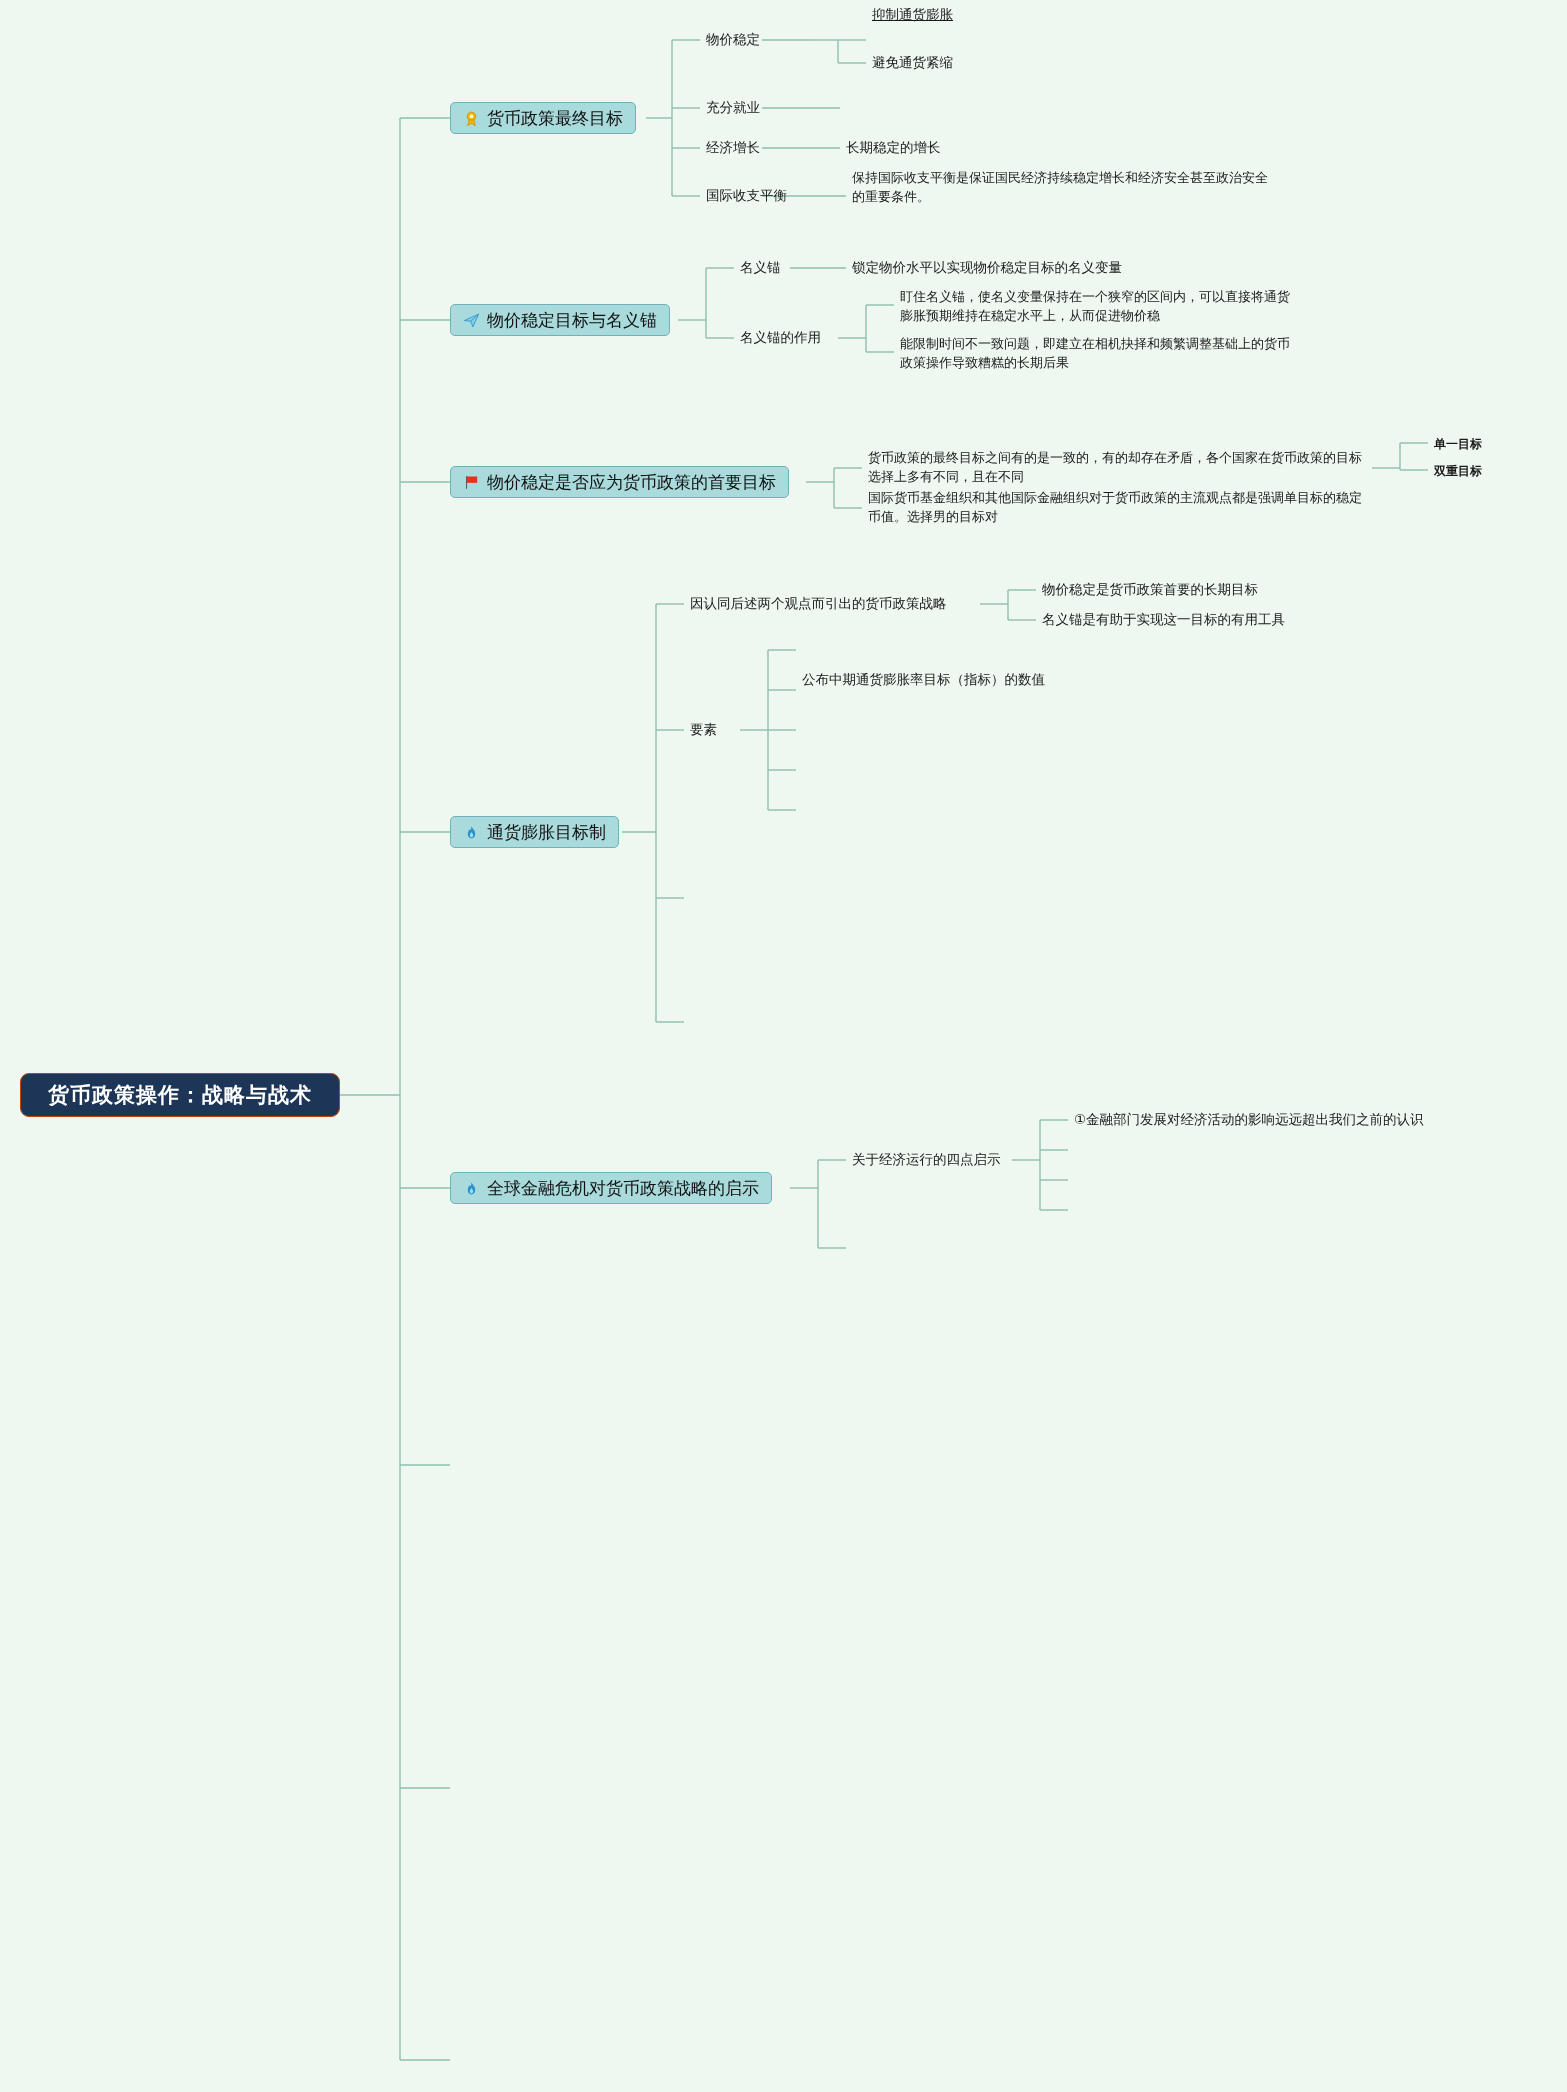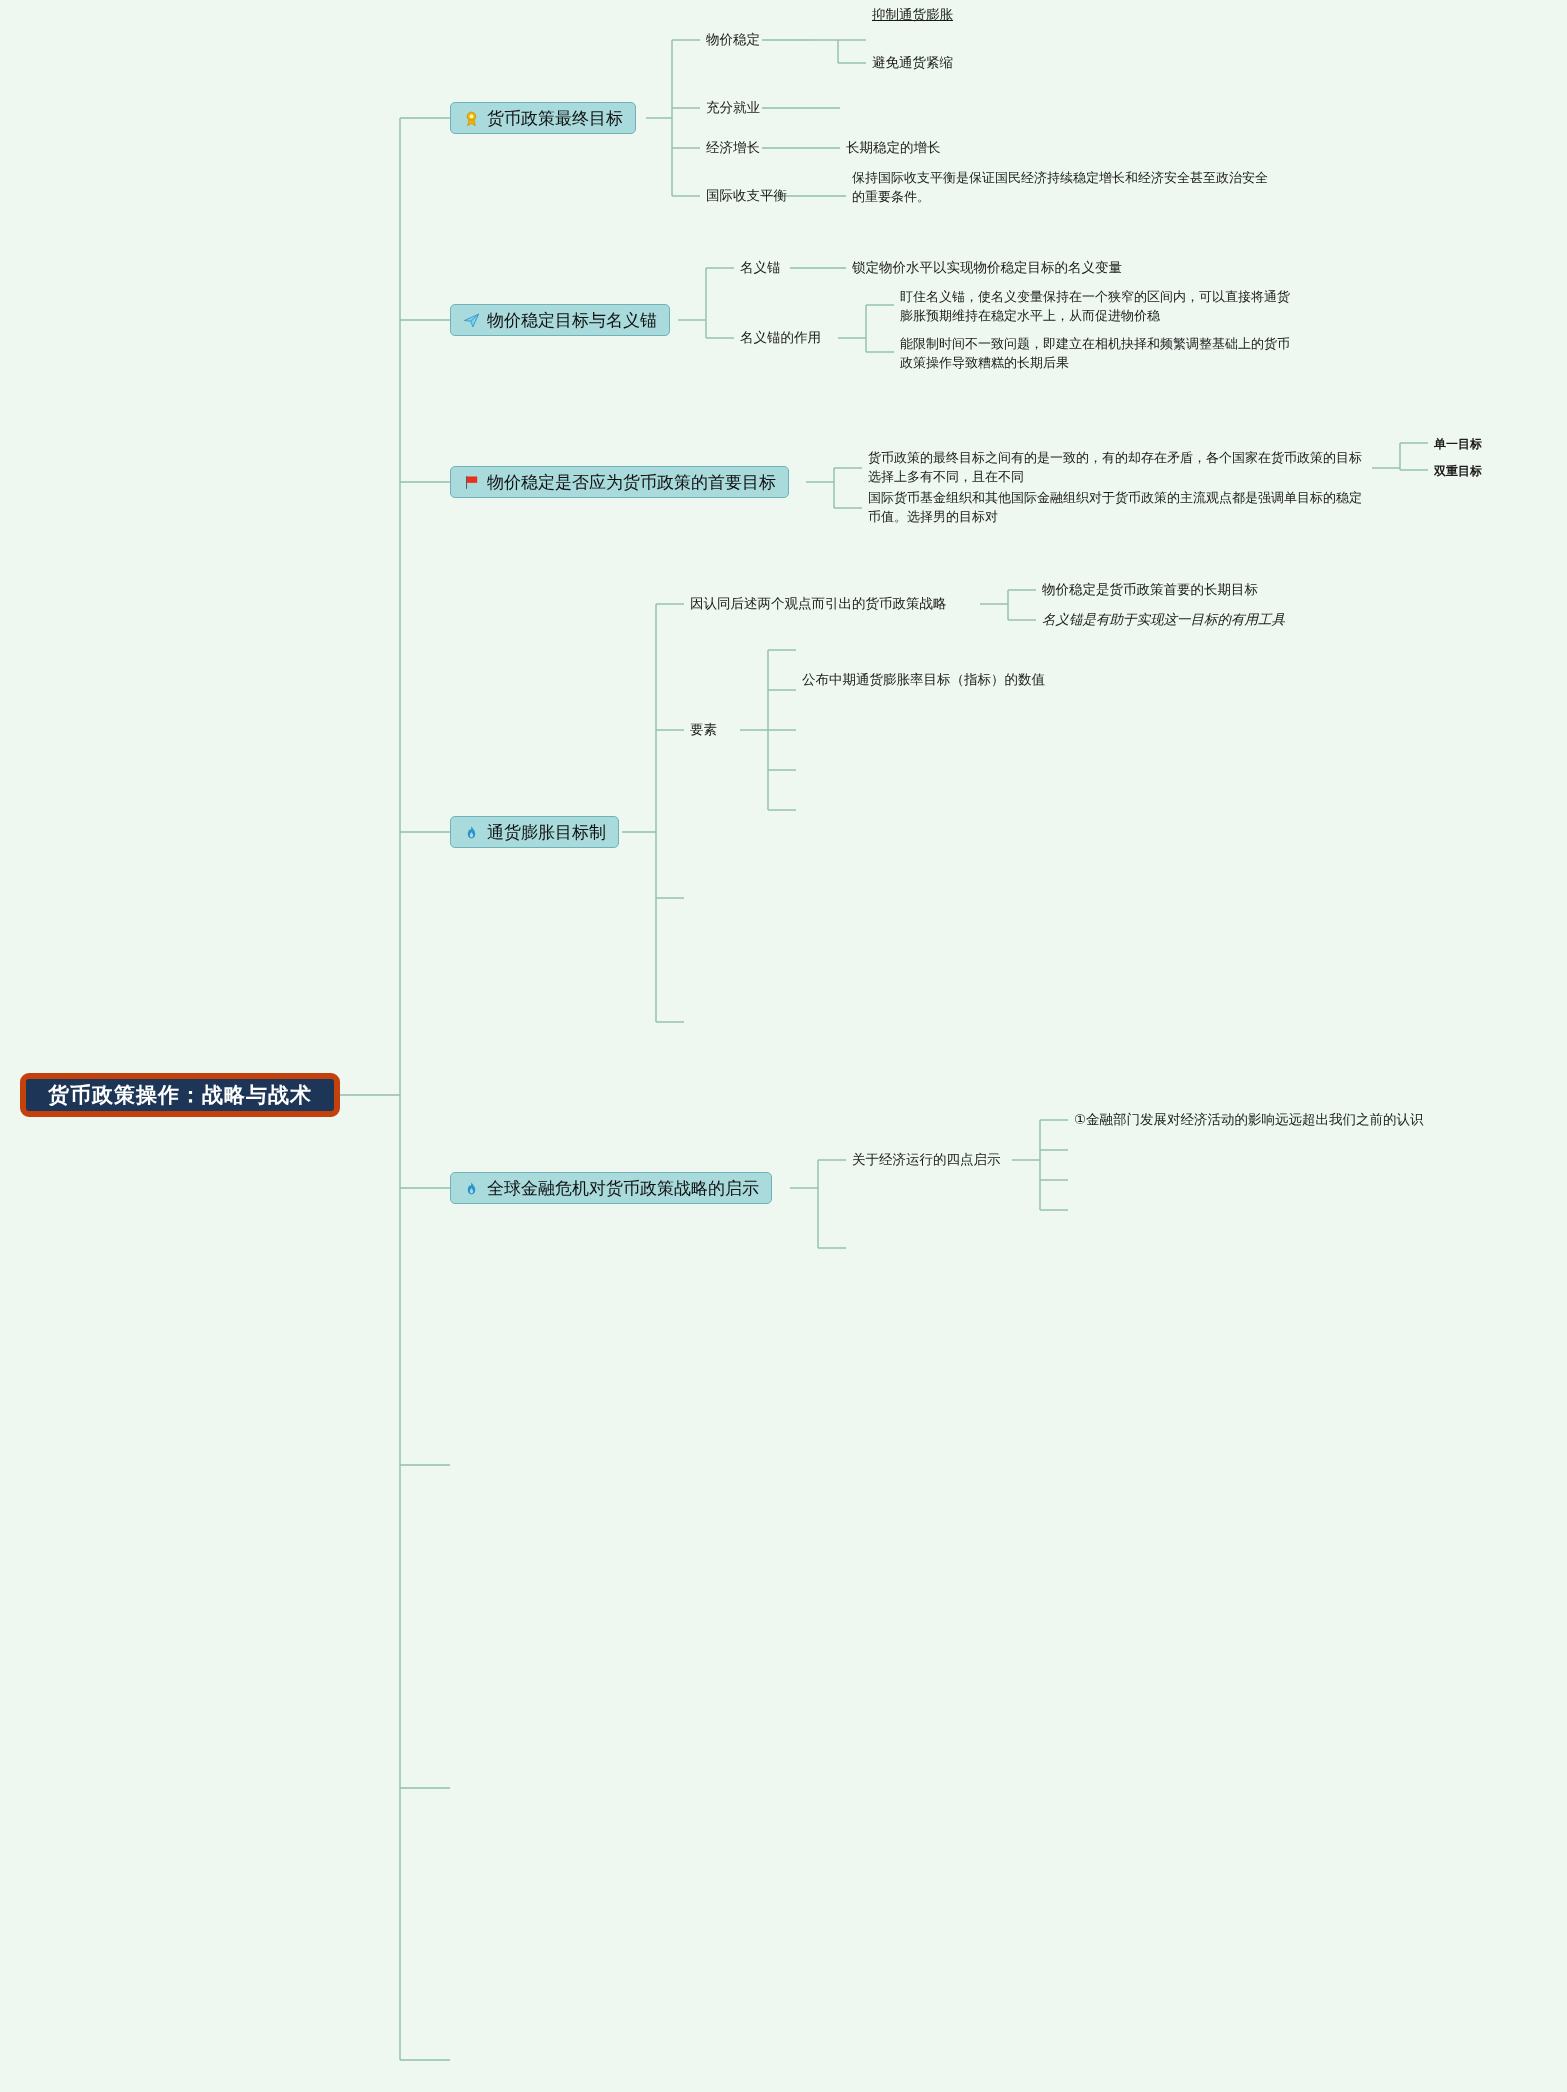--- a/index.html
+++ b/index.html
@@ -12,21 +12,21 @@
   }
   #canvas{position:absolute;inset:0;}
   svg#wires{position:absolute;left:0;top:0;width:1567px;height:2092px;pointer-events:none;}
 
   .node{position:absolute;box-sizing:border-box;}
 
   
   .root{
     left:20px;top:1073px;
     width:320px;height:44px;
-    background:#1d3557;border:6px solid #c2410c;border-radius:9px;
+    background:#1d3557;border:1px solid #c2410c;border-radius:9px;
     display:flex;align-items:center;justify-content:center;
     color:#ffffff;font-size:21px;font-weight:bold;letter-spacing:1px;
     white-space:nowrap;
   }
 
   
   .topic{
     background:#a9dadc;border:1px solid #6fb3b8;border-radius:5px;
     height:32px;display:flex;align-items:center;gap:7px;
     padding:0 12px;font-size:17px;white-space:nowrap;color:#111;
@@ -240,21 +240,21 @@
     </span>
     <span>通货膨胀目标制</span>
   </div>
 
   <div class="node lbl" style="left:690px;top:595px;">
     <span>因认同后述两个观点而引出的货币政策战略</span>
   </div>
   <div class="node lbl" style="left:1042px;top:581px;">
     <span>物价稳定是货币政策首要的长期目标</span>
   </div>
-  <div class="node lbl" style="left:1042px;top:611px;font-style:italic;">
+  <div class="node lbl" style="left:1042px;top:611px;">
     <span>名义锚是有助于实现这一目标的有用工具</span>
   </div>
 
   <div class="node lbl" style="left:690px;top:721px;">
     <span>要素</span>
   </div>
   <div class="node lbl" style="left:802px;top:671px;">
     <span>公布中期通货膨胀率目标（指标）的数值</span>
   </div>
   <div class="node lbl" style="left:802px;top:681px;">

